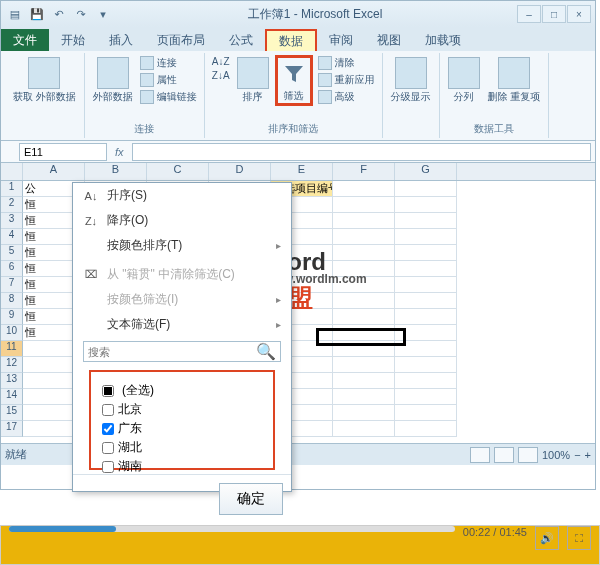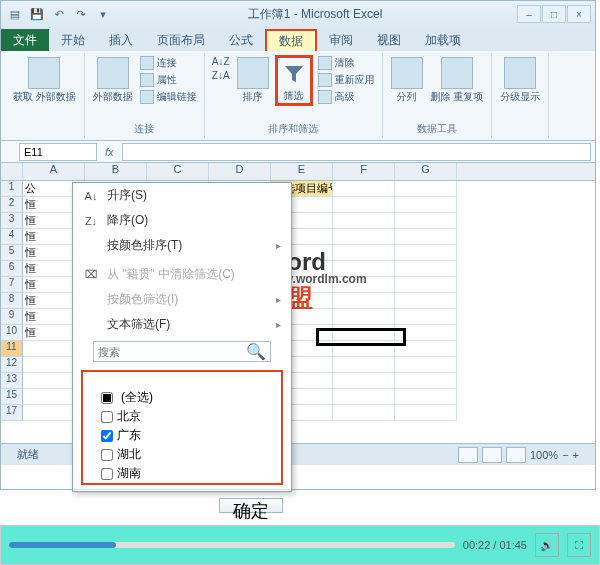--- a/index.html
+++ b/index.html
@@ -22,55 +22,55 @@
 .rbtn-lg { display: flex; flex-direction: column; align-items: center; gap: 2px; padding: 2px; }
 .rbtn-lg .ico { width: 32px; height: 32px; background: #d0e4f0; border: 1px solid #9fb8c9; }
 .rbtn-lg .lbl { font-size: 10px; color: #3b5a78; text-align: center; line-height: 1.1; }
 .rbtn-sm { display: flex; align-items: center; gap: 3px; font-size: 10px; color: #3b5a78; padding: 1px; }
 .rbtn-sm .ico { width: 14px; height: 14px; background: #d0e4f0; border: 1px solid #9fb8c9; }
 .col { display: flex; flex-direction: column; gap: 1px; }
 .filter-btn { border: 3px solid #d42; padding: 2px; }
 .funnel { width: 28px; height: 28px; display: flex; align-items: center; justify-content: center; }
 .funnel svg { width: 24px; height: 24px; }
 .namebox-row { height: 22px; background: #f5f9fc; border-bottom: 1px solid #a8c0d0; display: flex; align-items: center; }
-.namebox { width: 78px; height: 18px; border: 1px solid #a8c0d0; background: #fff; font-size: 11px; padding: 0 4px; display: flex; align-items: center; margin-left: 18px; }
+.namebox { width: 88px; height: 18px; border: 1px solid #a8c0d0; background: #fff; font-size: 11px; padding: 0 4px; display: flex; align-items: center; margin-left: 18px; }
 .fx-lbl { margin: 0 8px; font-style: italic; font-size: 11px; color: #5a7a95; }
 .fbar { flex: 1; height: 18px; border: 1px solid #a8c0d0; background: #fff; margin-right: 4px; }
 .grid-area { position: relative; height: 280px; background: #fff; }
 .colheads { display: flex; background: #e8eff5; border-bottom: 1px solid #a8c0d0; height: 18px; }
 .corner { width: 22px; border-right: 1px solid #c8d8e4; }
 .ch { width: 62px; border-right: 1px solid #c8d8e4; text-align: center; font-size: 11px; color: #3b5a78; }
 .rows { position: relative; }
 .row { display: flex; height: 16px; }
 .rh { width: 22px; background: #e8eff5; border-right: 1px solid #a8c0d0; border-bottom: 1px solid #c8d8e4; text-align: center; font-size: 10px; color: #3b5a78; }
 .rh.sel { background: #f5d090; }
 .cell { width: 62px; border-right: 1px solid #d4dfe8; border-bottom: 1px solid #d4dfe8; font-size: 11px; padding-left: 2px; overflow: hidden; white-space: nowrap; }
 .cell.e1 { background: #fce8a0; }
 .sel-cell { position: absolute; border: 3px solid #000; width: 90px; height: 18px; left: 315px; top: 165px; }
 .filter-menu { position: absolute; left: 72px; top: 182px; width: 220px; height: 310px; background: #fff; border: 1px solid #8aa6ba; box-shadow: 2px 2px 6px rgba(0,0,0,.25); z-index: 20; display: flex; flex-direction: column; }
 .fm-item { display: flex; align-items: center; gap: 8px; padding: 4px 10px; font-size: 12px; color: #333; }
 .fm-item.dis { color: #aaa; }
 .fm-ico { width: 16px; height: 16px; display: flex; align-items: center; justify-content: center; font-size: 11px; color: #555; }
 .fm-arrow { margin-left: auto; color: #888; font-size: 10px; }
 .fm-sep { height: 1px; background: #d8e2ea; margin: 2px 4px; }
-.fm-search { margin: 4px 20px; height: 22px; border: 1px solid #a8c0d0; display: flex; align-items: center; padding: 0 4px; }
+.fm-search { margin: 4px 10px; height: 22px; border: 1px solid #a8c0d0; display: flex; align-items: center; padding: 0 4px; }
 .fm-search input { border: none; outline: none; flex: 1; font-size: 11px; color: #999; }
-.fm-list { margin: 4px 8px; border: 2px solid #d42; flex: 0 0 auto; padding: 16px; height: 115px; }
+.fm-list { margin: 4px 16px; border: 2px solid #d42; flex: 0 0 auto; padding: 9px; height: 100px; }
 .fm-chk { display: flex; align-items: center; gap: 4px; font-size: 12px; padding: 1px 2px; }
 .fm-chk input { width: 12px; height: 12px; }
 .fm-btns { margin-top: auto; padding: 8px; display: flex; justify-content: end; gap: 8px; border-top: 1px solid #d8e2ea; }
-.fm-btns button { width: 64px; height: 15px; font-size: 18px; border: 1px solid #9fb8c9; background: linear-gradient(#fdfdfd,#e8eff5); }
+.fm-btns button { width: 64px; height: 32px; font-size: 14px; border: 1px solid #9fb8c9; background: linear-gradient(#fdfdfd,#e8eff5); }
 .watermark { position: absolute; left: 265px; top: 248px; font-size: 24px; font-weight: bold; z-index: 5; }
 .watermark .w1 { color: #0066cc; }
 .watermark .w2 { color: #555; font-size: 12px; display: block; line-height: .5; }
 .watermark .w3 { color: #d42; }
-.statusbar { height: 22px; background: #dce9f2; border-top: 1px solid #a8c0d0; display: flex; align-items: center; padding: 0 16px; font-size: 11px; color: #3b5a78; }
+.statusbar { height: 22px; background: #dce9f2; border-top: 1px solid #a8c0d0; display: flex; align-items: center; padding: 0 4px; font-size: 11px; color: #3b5a78; }
 .sb-right { margin-left: auto; display: flex; align-items: center; gap: 4px; text-align: right; }
 .viewbtn { width: 20px; height: 16px; border: 1px solid #9fb8c9; background: #f5f9fc; }
-.vidbar { position: absolute; bottom: 0; left: 0; right: 0; height: 40px; background: #5eead4; border: 1px solid #ccc; display: flex; align-items: center; padding: 0 8px; gap: 8px; font-size: 11px; color: #555; }
+.vidbar { position: absolute; bottom: 0; left: 0; right: 0; height: 40px; background: #eab308; border: 1px solid #ccc; display: flex; align-items: flex-start; padding: 0 8px; gap: 8px; font-size: 11px; color: #555; }
 .prog { flex: 1; height: 6px; background: #ddd; border-radius: 3px; position: relative; }
 .prog-fill { position: absolute; left: 0; top: 0; bottom: 0; width: 24%; background: #3a8cc8; border-radius: 3px; }
 .vricon { width: 24px; height: 24px; border: 1px solid #aaa; display: flex; align-items: center; justify-content: center; }
 </style>
 </head>
 <body>
 
 <div class="window">
   <div class="titlebar">
     <div class="qat">
@@ -164,38 +164,38 @@
             </div>
           <div class="rbtn-sm">
               <span class="ico"></span>
               <span>高级</span>
             </div>
         </div>
       </div>
       <div class="rgrp-label">排序和筛选</div>
     </div>
     <div class="rgroup">
+      <div class="rbtn-lg">
+        <div class="ico"></div>
+        <div class="lbl">分级显示</div>
+      </div>
+    </div>
+    <div class="rgroup">
       <div class="rgrp-body">
         <div class="rbtn-lg">
           <div class="ico"></div>
           <div class="lbl">分列</div>
         </div>
         <div class="rbtn-lg">
           <div class="ico"></div>
           <div class="lbl">删除
 重复项</div>
         </div>
       </div>
       <div class="rgrp-label">数据工具</div>
-    </div>
-    <div class="rgroup">
-      <div class="rbtn-lg">
-        <div class="ico"></div>
-        <div class="lbl">分级显示</div>
-      </div>
     </div>
   </div>
 
   <div class="namebox-row">
     <div class="namebox">E11</div>
     <div class="fx-lbl">fx</div>
     <div class="fbar"></div>
   </div>
 
   <div class="grid-area">
@@ -334,20 +334,30 @@
           <div class="rh">13</div>
           <div class="cell"></div>
           <div class="cell"></div>
           <div class="cell"></div>
           <div class="cell"></div>
           <div class="cell"></div>
           <div class="cell"></div>
           <div class="cell"></div>
         </div>
       <div class="row">
+          <div class="rh">14</div>
+          <div class="cell"></div>
+          <div class="cell"></div>
+          <div class="cell"></div>
+          <div class="cell"></div>
+          <div class="cell"></div>
+          <div class="cell"></div>
+          <div class="cell"></div>
+        </div>
+      <div class="row">
           <div class="rh">15</div>
           <div class="cell"></div>
           <div class="cell"></div>
           <div class="cell"></div>
           <div class="cell"></div>
           <div class="cell"></div>
           <div class="cell"></div>
           <div class="cell"></div>
         </div>
       <div class="row">

